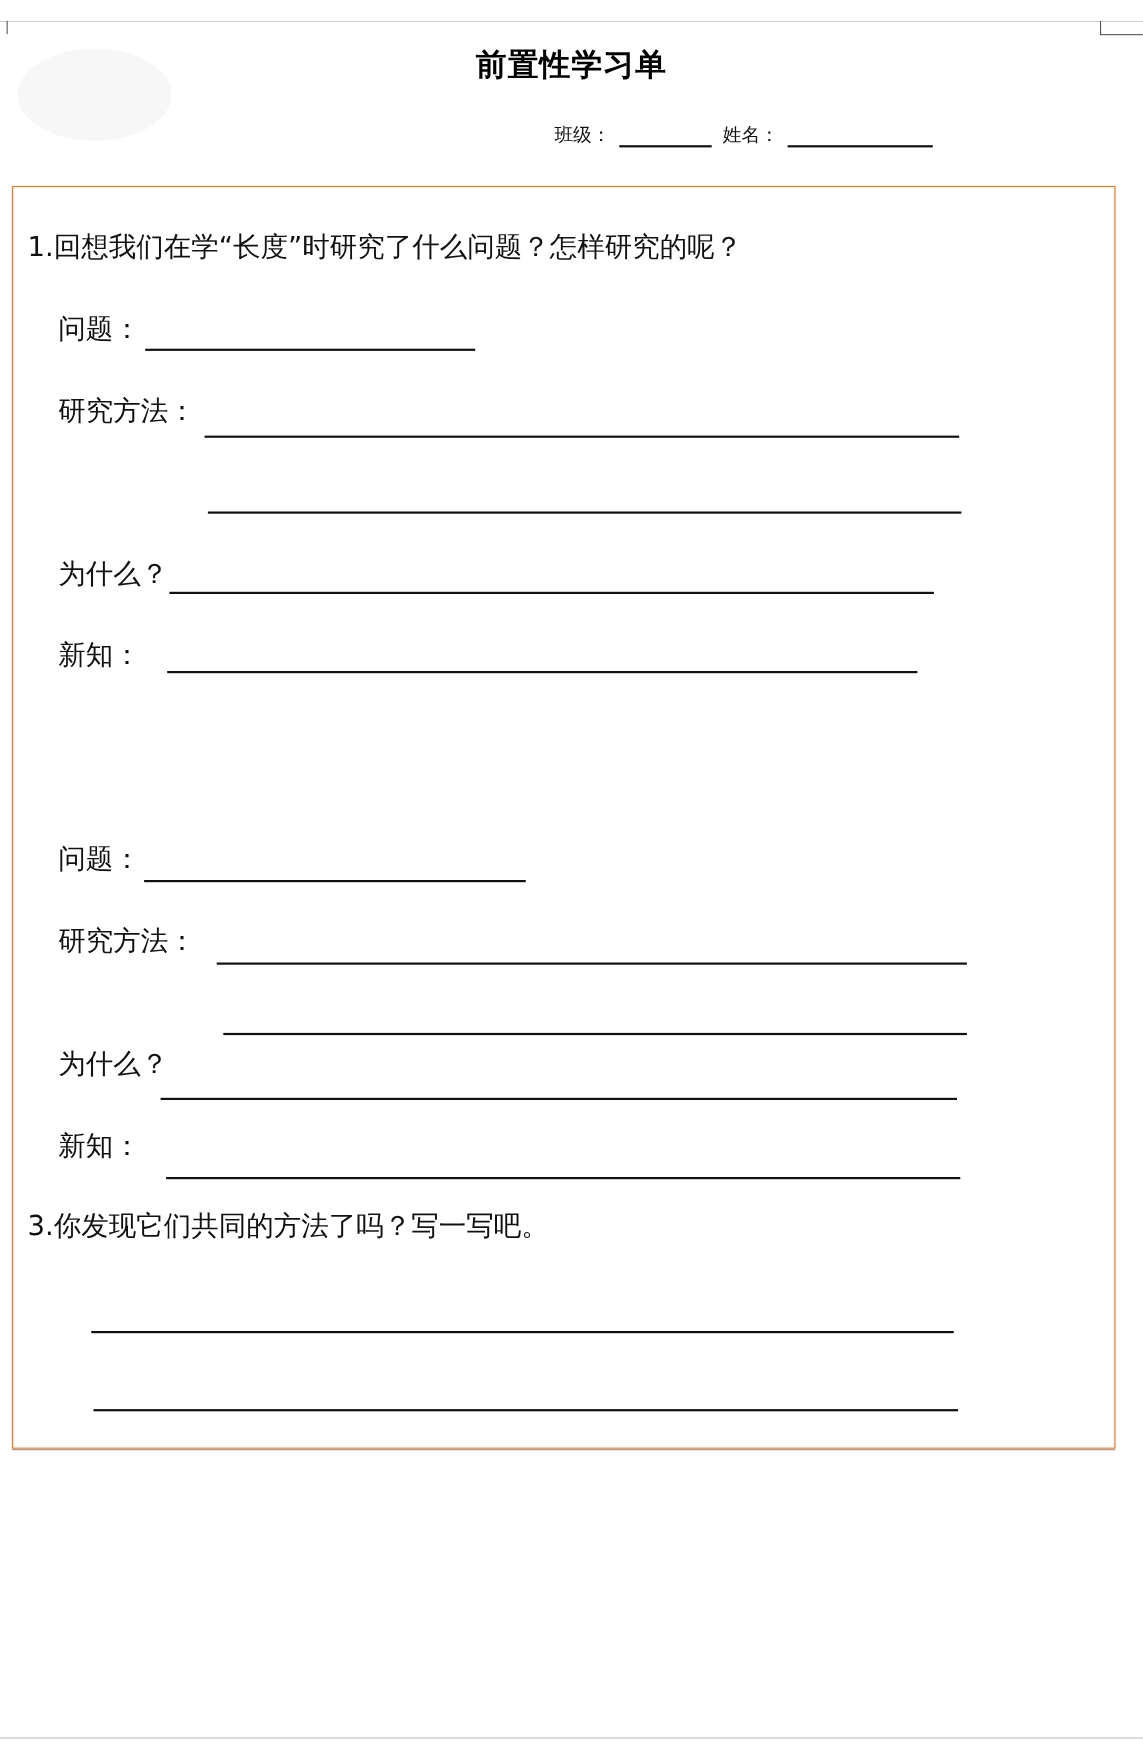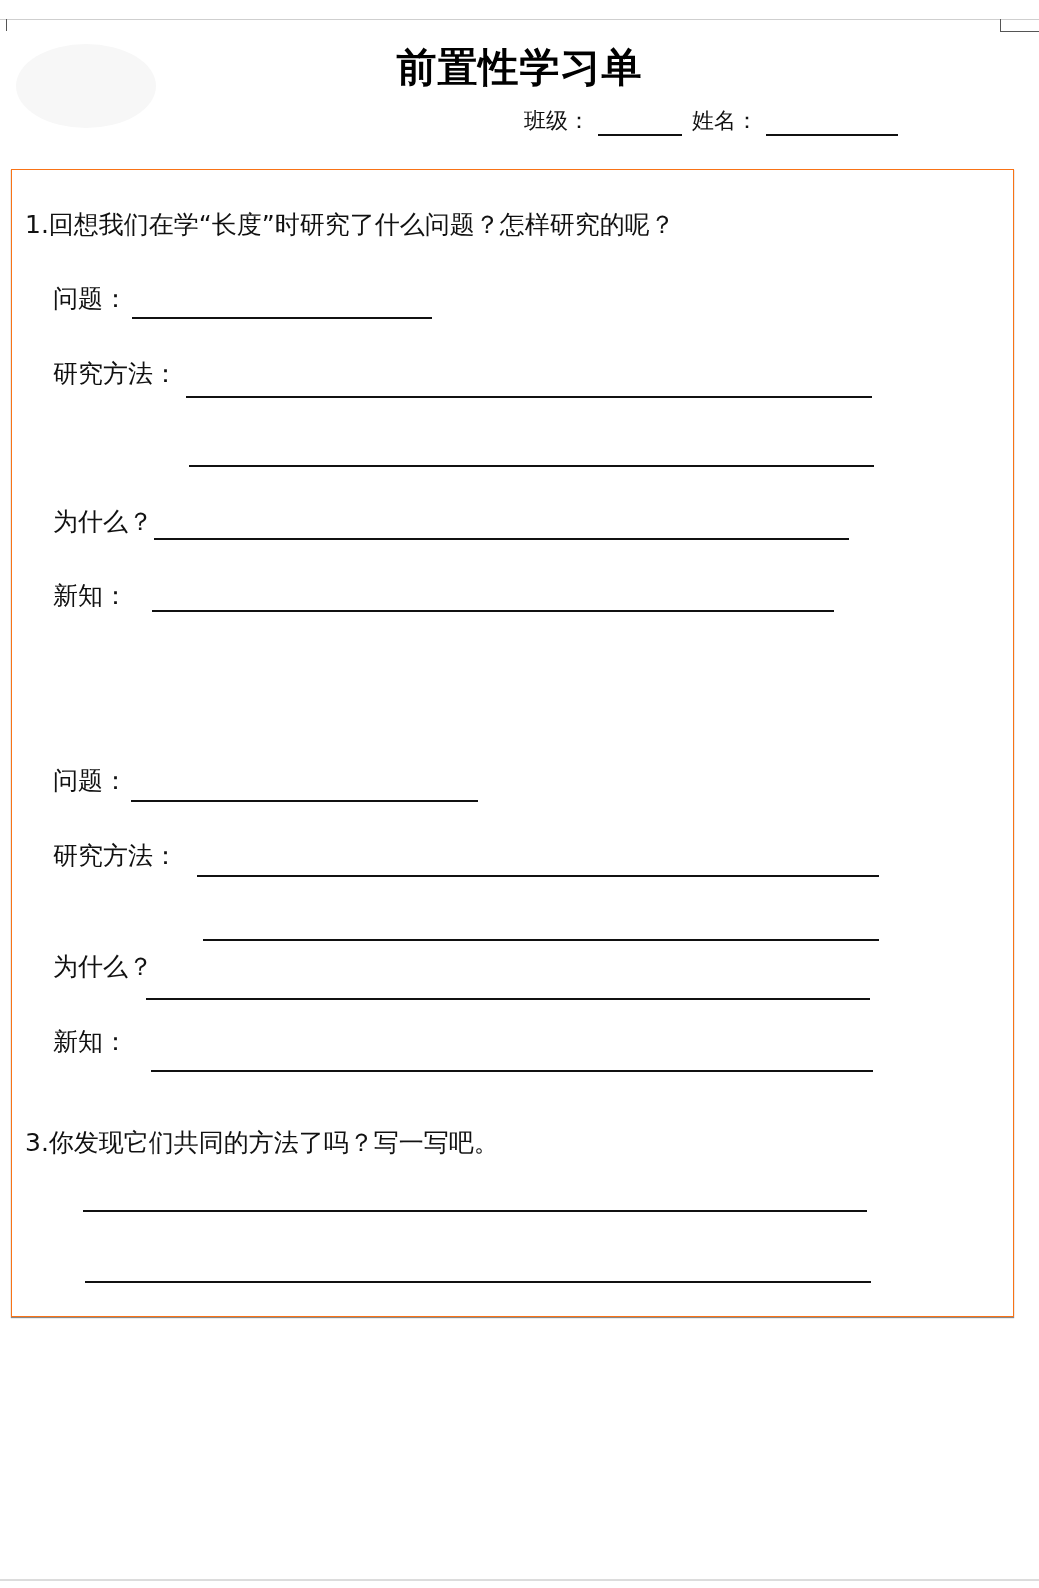--- a/index.html
+++ b/index.html
@@ -6,23 +6,23 @@
     body {
       width: 1039px; height: 1588px; position: relative; overflow: hidden;
       font-family: "DejaVu Sans", "Liberation Sans", sans-serif; color: #111;
     }
     .top-rule { position: absolute; left: 0; right: 0; top: 19px; height: 1px; background: #cfcfcf; }
     .corner-left { position: absolute; left: 0; top: 19px; width: 6px; height: 12px; border-right: 1px solid #555; }
     .corner-right { position: absolute; right: 0; top: 19px; width: 38px; height: 12px; border-left: 1px solid #555; border-bottom: 1px solid #555; }
     .faint-stamp { position: absolute; left: 16px; top: 44px; width: 140px; height: 84px; border-radius: 50%; background: #f7f7f7; }
     .title {
       position: absolute; left: 0; right: 0; top: 40px; text-align: center;
-      font-size: 40px; font-weight: bold; letter-spacing: 1px; color: #000;
+      font-size: 28px; font-weight: bold; letter-spacing: 1px; color: #000;
     }
-    .meta { position: absolute; top: 106px; left: 524px; font-size: 22px; display: flex; align-items: flex-end; text-align: right; }
+    .meta { position: absolute; top: 106px; left: 504px; font-size: 17px; display: flex; align-items: flex-end; text-align: right; }
     .meta .blank { display: inline-block; border-bottom: 2px solid #111; height: 26px; margin: 0 10px 0 8px; }
     .box {
       position: absolute; left: 11px; top: 169px; width: 1001px; height: 1146px;
       border: 1px solid #f97316; box-shadow: 0 1px 1px #888;
     }
     .q { position: absolute; left: 13px; font-size: 25px; white-space: nowrap; }
     .lbl { position: absolute; left: 41px; font-size: 25px; white-space: nowrap; }
     .line { position: absolute; height: 2px; background: #111; }
     .bottom-rule { position: absolute; left: 0; right: 0; top: 1579px; height: 2px; background: #dcdcdc; }
   </style>
@@ -59,18 +59,18 @@
   <div class="lbl" style="top:594px">问题：</div>
   <div class="line" style="left:119px; top:630px; width:347px"></div>
   <div class="lbl" style="top:669px">研究方法：</div>
   <div class="line" style="left:185px; top:705px; width:682px"></div>
   <div class="line" style="left:191px; top:769px; width:676px"></div>
   <div class="lbl" style="top:780px">为什么？</div>
   <div class="line" style="left:134px; top:828px; width:724px"></div>
   <div class="lbl" style="top:855px">新知：</div>
   <div class="line" style="left:139px; top:900px; width:722px"></div>
 
-  <div class="q" style="top:956px">3.你发现它们共同的方法了吗？写一写吧。</div>
+  <div class="q" style="top:928px">3.你发现它们共同的方法了吗？写一写吧。</div>
   <div class="line" style="left:71px; top:1040px; width:784px"></div>
   <div class="line" style="left:73px; top:1111px; width:786px"></div>
 </div>
 
 <div class="bottom-rule"></div>
 
 </body></html>

